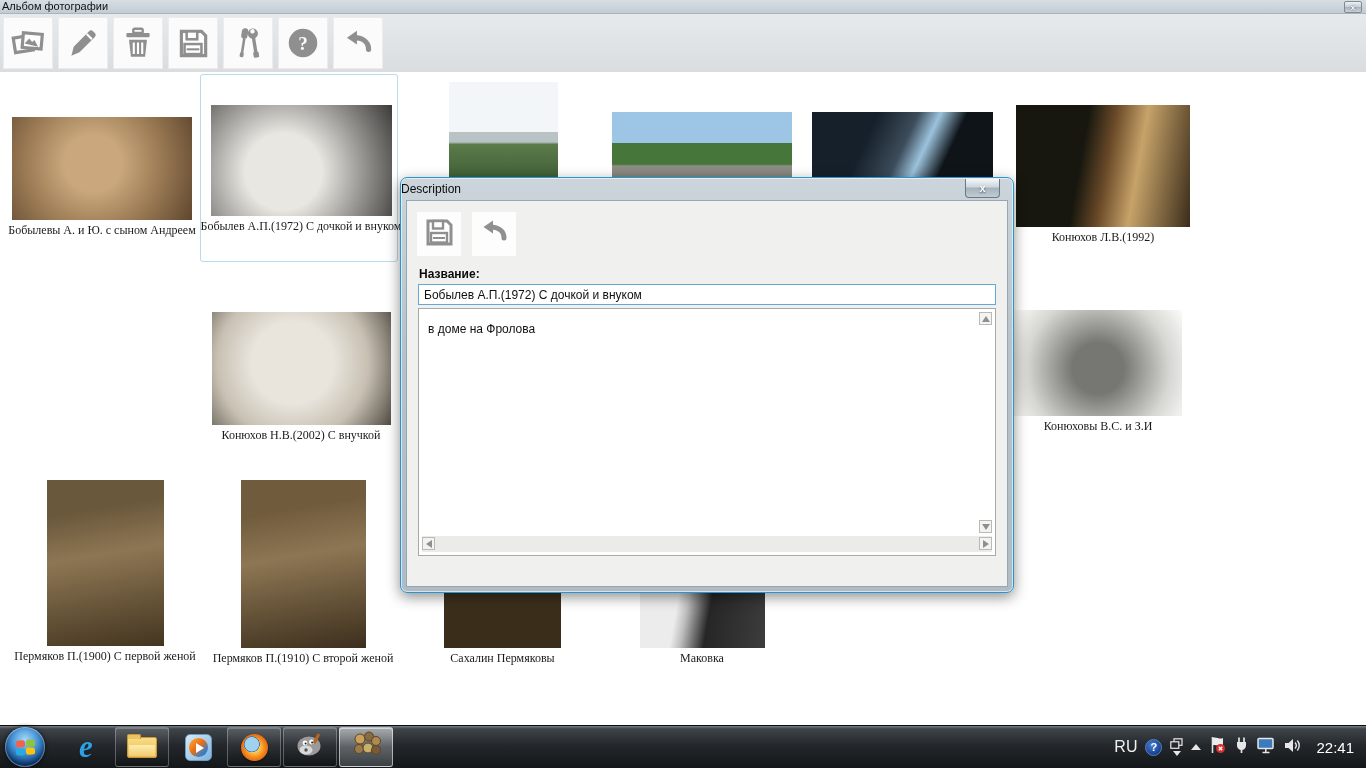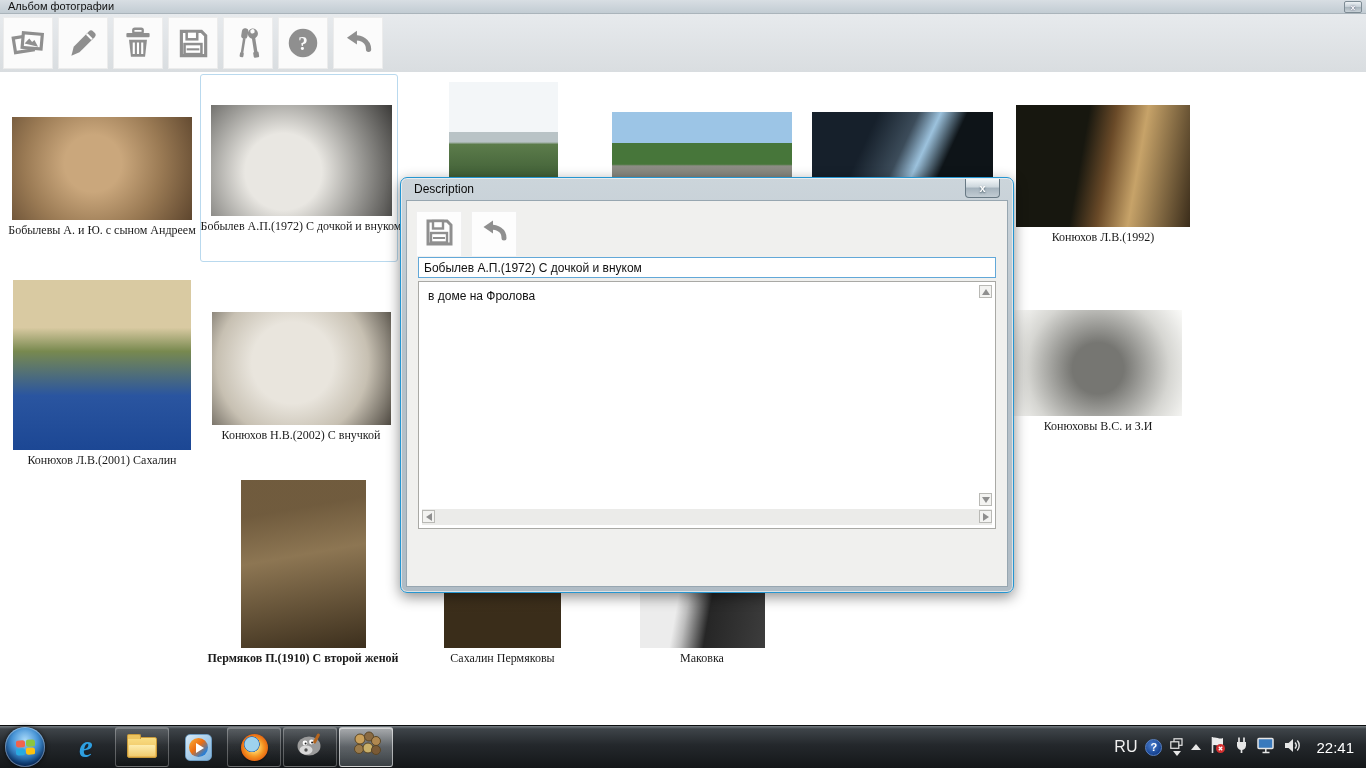--- a/index.html
+++ b/index.html
@@ -4,21 +4,21 @@
 <style>
   * { margin:0; padding:0; box-sizing:border-box; }
   html,body { width:1366px; height:768px; overflow:hidden; }
   body { font-family:"Liberation Sans", sans-serif; background:#fff; position:relative; }
   .screen { position:absolute; inset:0; width:1366px; height:768px; background:#fff; overflow:hidden; }
 
   
   .titlebar { position:absolute; left:0; top:0; width:1366px; height:14px;
     background:linear-gradient(180deg,#d8dee3,#c2ccd3); border-bottom:1px solid #aab4bb;
     display:flex; align-items:center; z-index:5; }
-  .titlebar .title { font-size:11px; color:#111; padding-left:8px; line-height:13px; }
+  .titlebar .title { font-size:11px; color:#111; padding-left:2px; line-height:13px; }
   .win-close { position:absolute; right:4px; top:1px; width:18px; height:12px;
     background:linear-gradient(#eef2f5,#c4ced5 50%,#a8b4bc 52%,#c9d2d8); border:1px solid #7d8b94;
     border-radius:2px; font-size:8px; font-weight:bold; color:#fff; text-shadow:0 0 2px #446;
     display:flex; align-items:center; justify-content:center; }
 
   
   .toolbar { position:absolute; left:0; top:14px; width:1366px; height:58px;
     background:linear-gradient(180deg,#e7eaed,#d9dde0); z-index:5; display:flex; gap:5px; padding:3px 0 0 3px; }
   .tool-btn { width:50px; height:52px; background:#fbfbfb; border:1px solid #ececec;
     display:flex; align-items:center; justify-content:center; }
@@ -45,38 +45,38 @@
   .p10 { background:linear-gradient(170deg,#6a583c 0 20%,#8d7653 45%,#433520 100%); }
   .p11 { background:linear-gradient(170deg,#75604294 0 20%,#8d7653 45%,#3c2f1d 100%), #6a5538; }
   .p12 { background:linear-gradient(180deg,#57452c,#3a2d1a 80%); }
   .p13 { background:linear-gradient(100deg,#ececec 0 38%,#bdbdbd 45%,#262626 60%,#3d3d3d 100%); }
 
   
   .dialog { position:absolute; left:400px; top:177px; width:614px; height:416px; z-index:20;
     background:linear-gradient(180deg,#ccd5db,#b7c2ca 40%,#b0bcc5);
     border:1px solid #2596d1; border-radius:7px;
     box-shadow:0 4px 14px rgba(0,0,0,.45), inset 0 0 0 1px rgba(255,255,255,.55); }
-  .dlg-titlebar { height:22px; display:flex; align-items:center; padding-left:13px; }
+  .dlg-titlebar { height:22px; display:flex; align-items:center; }
   .dlg-title { font-size:12px; color:#0a0a0a; }
   .dlg-close { position:absolute; top:1px; right:13px; width:35px; height:19px;
     background:linear-gradient(180deg,#f3f7f9,#ccd6dc 45%,#a4b2bc 50%,#c2ccd3);
     border:1px solid #687984; border-top:none; border-radius:0 0 4px 4px;
     display:flex; align-items:center; justify-content:center;
     font-size:11px; font-weight:bold; color:#fff; text-shadow:0 1px 2px #445a66; }
   .dlg-body { position:absolute; left:5px; right:5px; top:22px; bottom:5px;
     background:#f0f0ee; border:1px solid #97a6b0; }
   .dlg-toolbar { display:flex; gap:9px; padding:10px 0 0 9px; }
   .dlg-btn { width:46px; height:46px; background:#fdfdfd; border:1px solid #f0f0f0;
     display:flex; align-items:center; justify-content:center; }
   .dlg-label { font-size:12px; font-weight:bold; color:#0a0a0a; margin:10px 0 3px 12px; }
   .dlg-input { display:block; width:578px; height:21px; margin:0 auto; border:1px solid #62a8d8;
     background:#fff; font-family:"Liberation Sans",sans-serif; font-size:12px; color:#111; padding:0 5px; outline:none; }
   .dlg-textbox { position:relative; width:578px; height:248px; margin:3px auto 0;
     background:#fff; border:1px solid #a9a9a5; }
-  .dlg-textbox .textval { padding:7px 9px; font-size:12px; color:#111; }
+  .dlg-textbox .textval { padding:13px 9px; font-size:12px; color:#111; }
   .scroll-btn { position:absolute; width:13px; height:13px; background:#f3f3f1;
     border:1px solid #b9b9b5; display:flex; align-items:center; justify-content:center; }
   .sb-tr { top:3px; right:3px; }
   .sb-br { bottom:22px; right:3px; }
   .hstrip { position:absolute; left:3px; right:3px; bottom:3px; height:16px; background:#ebebe9; }
   .sb-hl { top:1px; left:0; }
   .sb-hr { top:1px; right:0; }
   .tri-up   { width:0; height:0; border-left:4px solid transparent; border-right:4px solid transparent; border-bottom:6px solid #8f8f8f; }
   .tri-down { width:0; height:0; border-left:4px solid transparent; border-right:4px solid transparent; border-top:6px solid #8f8f8f; }
   .tri-left { width:0; height:0; border-top:4px solid transparent; border-bottom:4px solid transparent; border-right:6px solid #8f8f8f; }
@@ -238,33 +238,33 @@
     <div class="caption"></div>
   </div>
   <div class="cell" style="left:811px;top:112px;width:182px;">
     <div class="photo p5" style="width:181px;height:90px;"></div>
     <div class="caption"></div>
   </div>
   <div class="cell" style="left:1010px;top:105px;width:186px;">
     <div class="photo p6" style="width:174px;height:122px;"></div>
     <div class="caption">Конюхов Л.В.(1992)</div>
   </div>
-  <div class="cell" style="left:8px;top:280px;width:188px;">
-    <div class="photo p7" style="width:178px;height:170px;"></div>
-    <div class="caption">Конюхов Л.В.(2001) Сахалин</div>
-  </div>
   <div class="cell" style="left:205px;top:312px;width:192px;">
     <div class="photo p8" style="width:179px;height:113px;"></div>
     <div class="caption">Конюхов Н.В.(2002) С внучкой</div>
   </div>
   <div class="cell" style="left:1008px;top:310px;width:180px;">
     <div class="photo p9" style="width:168px;height:106px;"></div>
     <div class="caption">Конюховы В.С. и З.И</div>
   </div>
-  <div class="cell" style="left:218px;top:480px;width:170px;font-weight:bold;">
+  <div class="cell" style="left:20px;top:480px;width:170px;">
+    <div class="photo p10" style="width:117px;height:166px;"></div>
+    <div class="caption">Пермяков П.(1900) С первой женой</div>
+  </div>
+  <div class="cell" style="left:218px;top:480px;width:170px;">
     <div class="photo p11" style="width:125px;height:168px;"></div>
     <div class="caption">Пермяков П.(1910) С второй женой</div>
   </div>
   <div class="cell" style="left:425px;top:480px;width:155px;">
     <div class="photo p12" style="width:117px;height:168px;"></div>
     <div class="caption">Сахалин Пермяковы</div>
   </div>
   <div class="cell" style="left:622px;top:480px;width:160px;">
     <div class="photo p13" style="width:125px;height:168px;"></div>
     <div class="caption">Маковка</div>
@@ -285,20 +285,21 @@
                 <path d="M12 24h12" stroke="#8f8f8f" stroke-width="2"></path>
               </svg></span>
         </div>
         <div class="dlg-btn">
           <span><svg width="36" height="36" viewBox="0 0 36 36">
                 <path d="M28 24c0-8-7-11-14-11" fill="none" stroke="#8f8f8f" stroke-width="5" stroke-linecap="round"></path>
                 <path d="M17 6.5L7.5 13l9.5 6.5z" fill="#8f8f8f"></path>
               </svg></span>
         </div>
       </div>
+      <div class="dlg-label">Название:</div>
       <input class="dlg-input" type="text" value="Бобылев А.П.(1972) С дочкой и внуком" style="">
       <div class="dlg-textbox">
         <div class="textval">в доме на Фролова</div>
         <div class="scroll-btn sb-tr">
             <i class="tri-up"></i>
           </div>
         <div class="scroll-btn sb-br">
             <i class="tri-down"></i>
           </div>
         <div class="hstrip">

